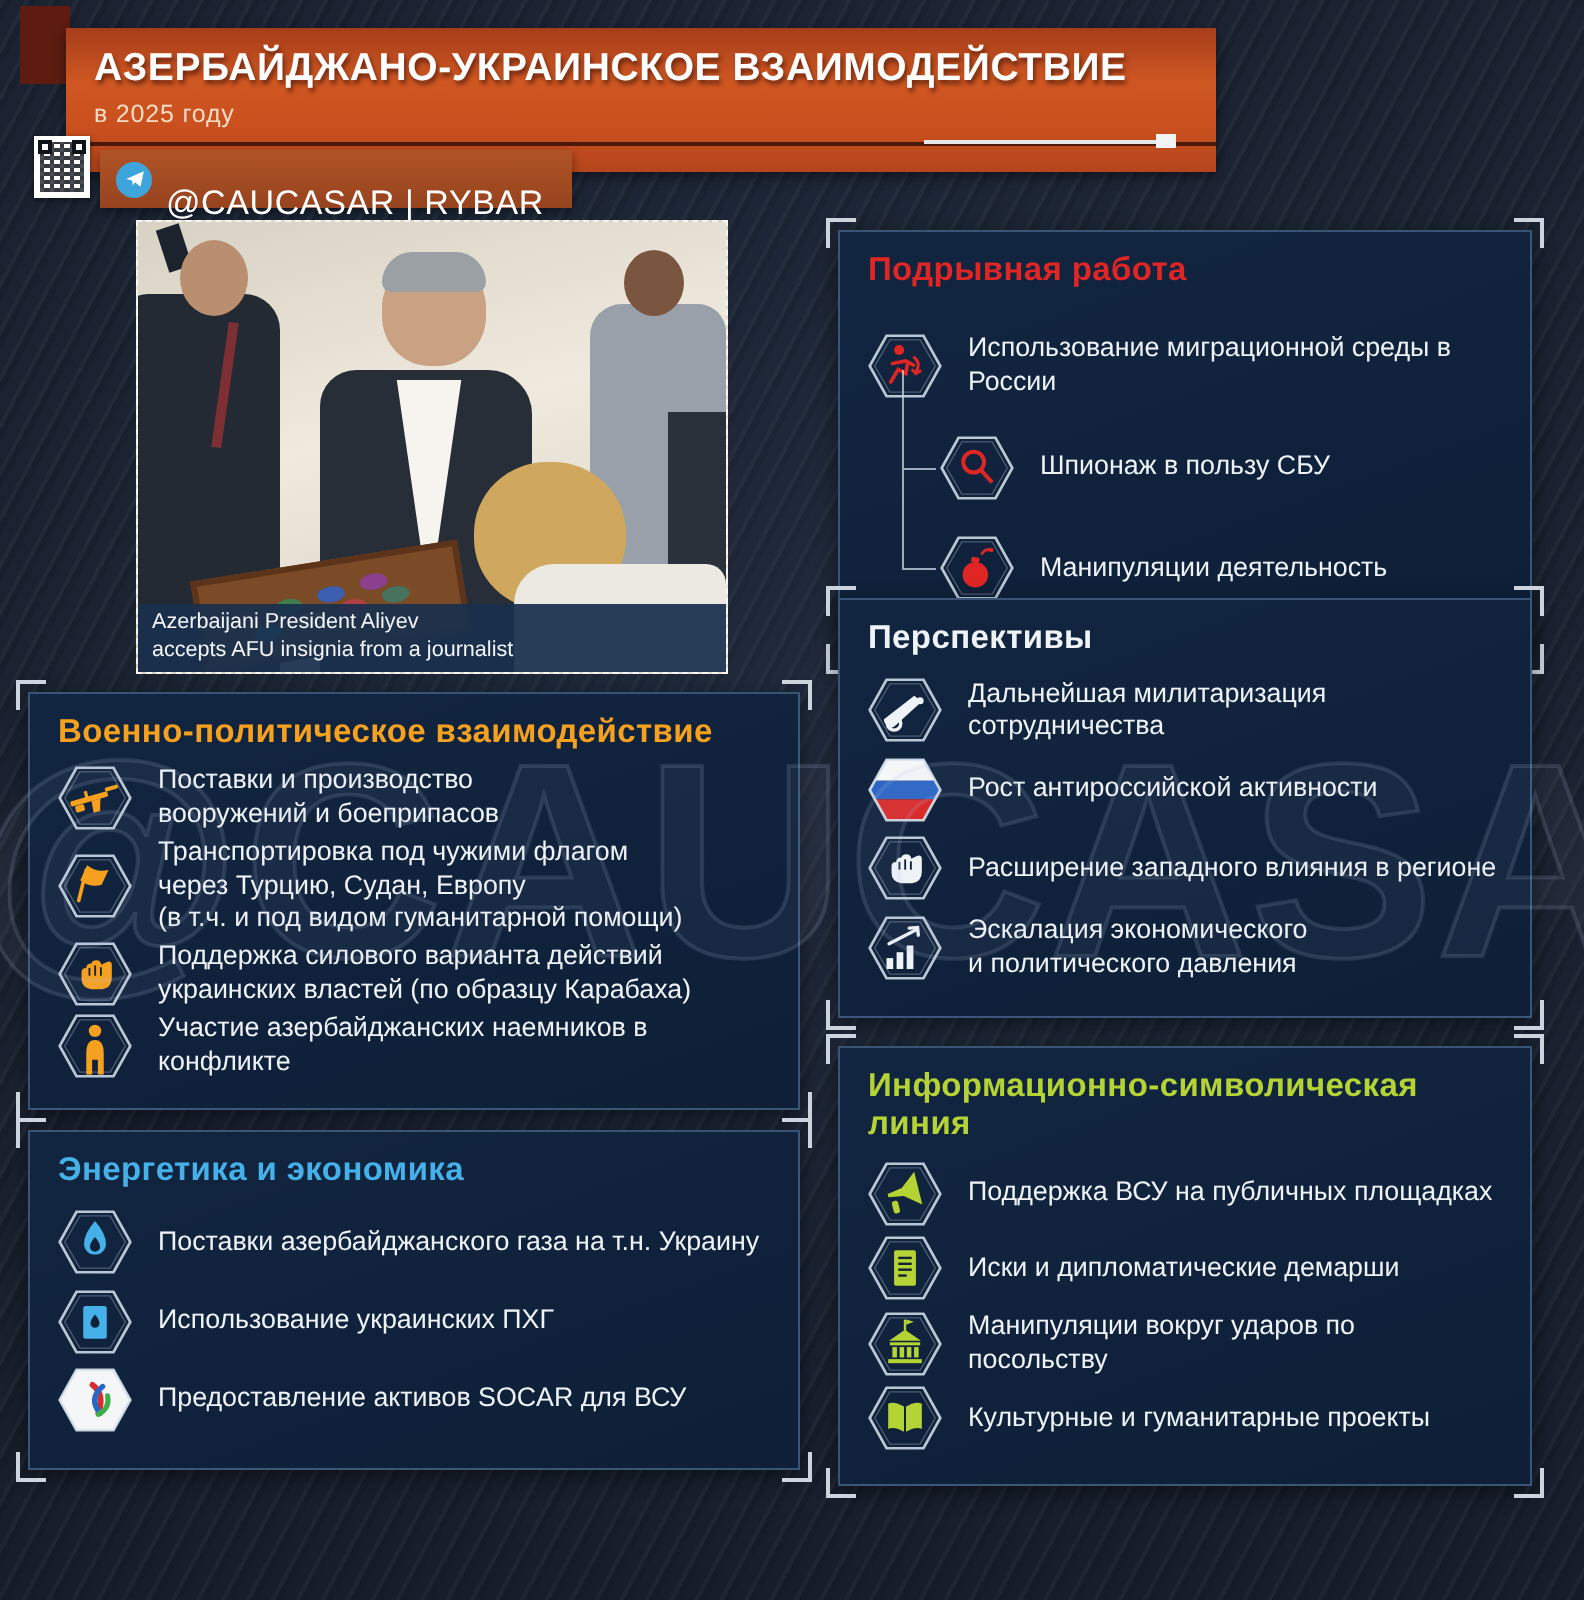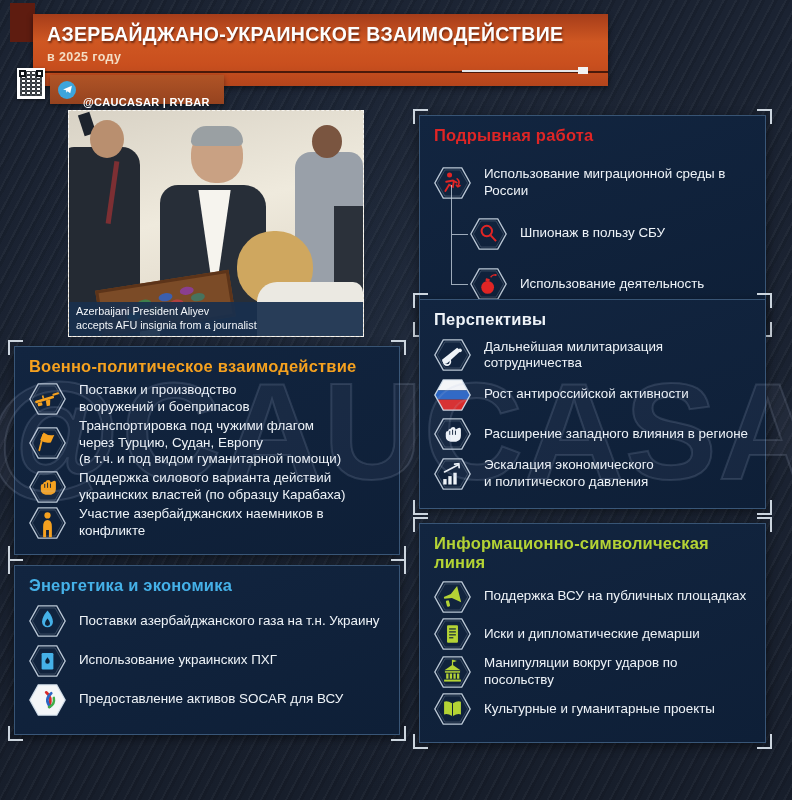--- a/index.html
+++ b/index.html
@@ -10,39 +10,39 @@
       repeating-linear-gradient(118deg, rgba(255,255,255,0.030) 0 2px, rgba(0,0,0,0.10) 2px 5px, transparent 5px 11px),
       linear-gradient(180deg,#1b2332,#1a2231 60%,#171e2b);
   }
   
   .banner-shadow{position:absolute;left:10px;top:3px;width:25px;height:39px;background:#5e1c10;}
   .banner{position:absolute;left:33px;top:14px;width:575px;height:72px;
     background:linear-gradient(180deg,#a63d1a 0%,#cf5722 38%,#c94f1e 70%,#b4451c 100%);
     box-shadow:0 2px 6px rgba(0,0,0,0.45);padding:9px 0 0 14px;box-sizing:border-box;}
   .banner-title{color:#fdfdfd;font-weight:bold;font-size:19.5px;letter-spacing:0.3px;
     text-shadow:1px 2px 2px rgba(40,10,5,0.55);white-space:nowrap;}
-  .banner-subtitle{color:#f4ddc4;font-weight:bold;font-size:12.5px;margin-top:4px;letter-spacing:0.4px;}
+  .banner-subtitle{color:#f4ddc4;font-weight:normal;font-size:12.5px;margin-top:4px;letter-spacing:0.4px;}
   .banner-underline{position:absolute;left:33px;top:71px;width:575px;height:2px;background:rgba(35,10,5,0.75);}
   .banner-tail{position:absolute;left:462px;top:69.5px;width:118px;height:2.5px;background:#e4e6e8;}
   .banner-tail-box{position:absolute;left:578px;top:67px;width:10px;height:7px;background:#f2f3f4;}
   
   .qr{position:absolute;left:17px;top:68px;width:28px;height:31px;background:#ffffff;box-shadow:0 1px 3px rgba(0,0,0,.5);}
   .qr .dots{position:absolute;inset:3px;
     background-image:
       repeating-linear-gradient(0deg,#14181d 0 2px,transparent 2px 4px),
       repeating-linear-gradient(90deg,#14181d 0 2px,transparent 2px 5px);
     background-blend-mode:screen;opacity:.85;}
   .qr .f1,.qr .f2{position:absolute;width:7px;height:7px;border:2px solid #101418;background:#fff;box-sizing:border-box;}
   .qr .f1{left:2px;top:2px;} .qr .f2{right:2px;top:2px;}
   .badge{position:absolute;left:50px;top:75px;height:29px;padding:0 14px 0 8px;
     display:flex;align-items:center;gap:7px;
     background:linear-gradient(180deg,#b05426,#96431f);box-shadow:0 2px 5px rgba(0,0,0,.4);}
   .tg-circle{width:18px;height:18px;border-radius:50%;background:#3da5dc;display:flex;align-items:center;justify-content:center;flex:0 0 auto;}
   .tg-circle svg{width:11px;height:11px;}
-  .badge-label{color:#ffffff;font-weight:bold;font-size:11px;letter-spacing:0.3px;white-space:nowrap;margin-top:24px;}
+  .badge-label{color:#ffffff;font-weight:normal;font-size:17px;letter-spacing:0.3px;white-space:nowrap;margin-top:24px;}
   
   .photo{position:absolute;left:68px;top:110px;width:296px;height:227px;
     border:1px dashed rgba(255,255,255,0.75);box-sizing:border-box;overflow:hidden;
     background:linear-gradient(165deg,#d8d2c5,#efeadd 45%,#d8cfbe);}
   .ph{position:absolute;}
   .ph.suit-l{left:-3%;top:16%;width:27%;height:86%;background:#242a33;border-radius:14px 18px 0 0;}
   .ph.head-l{left:7%;top:4%;width:34px;height:38px;border-radius:50%;background:#b98f6f;}
   .ph.phone{left:4%;top:1%;width:12px;height:22px;background:#1d232c;transform:rotate(-18deg);}
   .ph.lanyard{left:14%;top:22%;width:5px;height:28%;background:#7d2f33;transform:rotate(8deg);}
   .ph.suit-c{left:31%;top:33%;width:36%;height:70%;background:#272e38;border-radius:18px 22px 0 0;}
@@ -292,21 +292,21 @@
           <span class="hexicon" style="color: rgb(224, 37, 37);">
             <svg viewBox="0 0 44 40">
               <polygon points="11,2 33,2 43,20 33,38 11,38 1,20" fill="none" stroke="rgba(216,228,240,0.85)" stroke-width="1.6"></polygon>
               <polygon points="13,4.5 31,4.5 40,20 31,35.5 13,35.5 4,20" fill="none" stroke="rgba(216,228,240,0.3)" stroke-width="0.8"></polygon>
               <circle cx="21" cy="24" r="7.6" fill="currentColor"></circle>
               <rect x="18.6" y="13.6" width="4.8" height="3.2" rx="0.8" fill="currentColor" transform="rotate(12 21 15)"></rect>
               <path d="M24.5 12 q3-4 5.5-2.5" stroke="currentColor" stroke-width="1.6" fill="none"></path>
               <circle cx="30.5" cy="9.3" r="1.3" fill="currentColor"></circle>
             </svg>
           </span>
-          <span class="itext">Использование деятельность</span>
+          <span class="itext">Манипуляции деятельность</span>
         </div>
       </div>
     </div>
   <div class="panel slot-prospects">
       <div class="corners"></div>
       <h2 class="panel-title" style="color: rgb(238, 243, 248);">Перспективы</h2>
       <div class="rows">
         <div class="hexrow">
           <span class="hexicon" style="color: rgb(238, 243, 248);">
             <svg viewBox="0 0 44 40">

